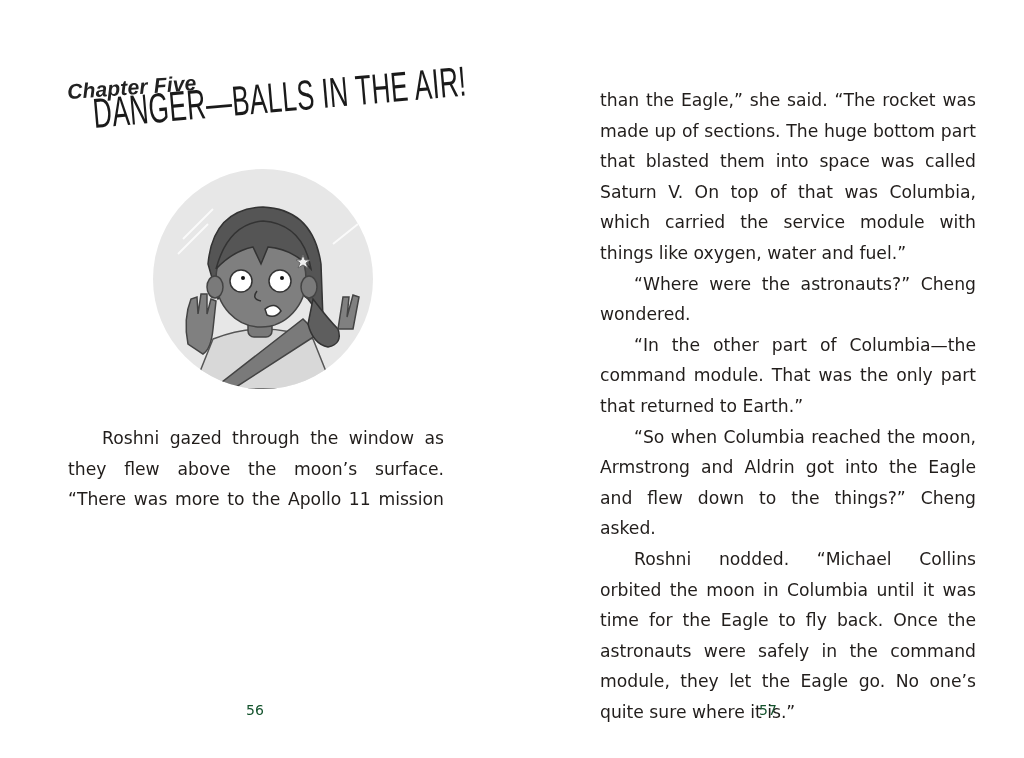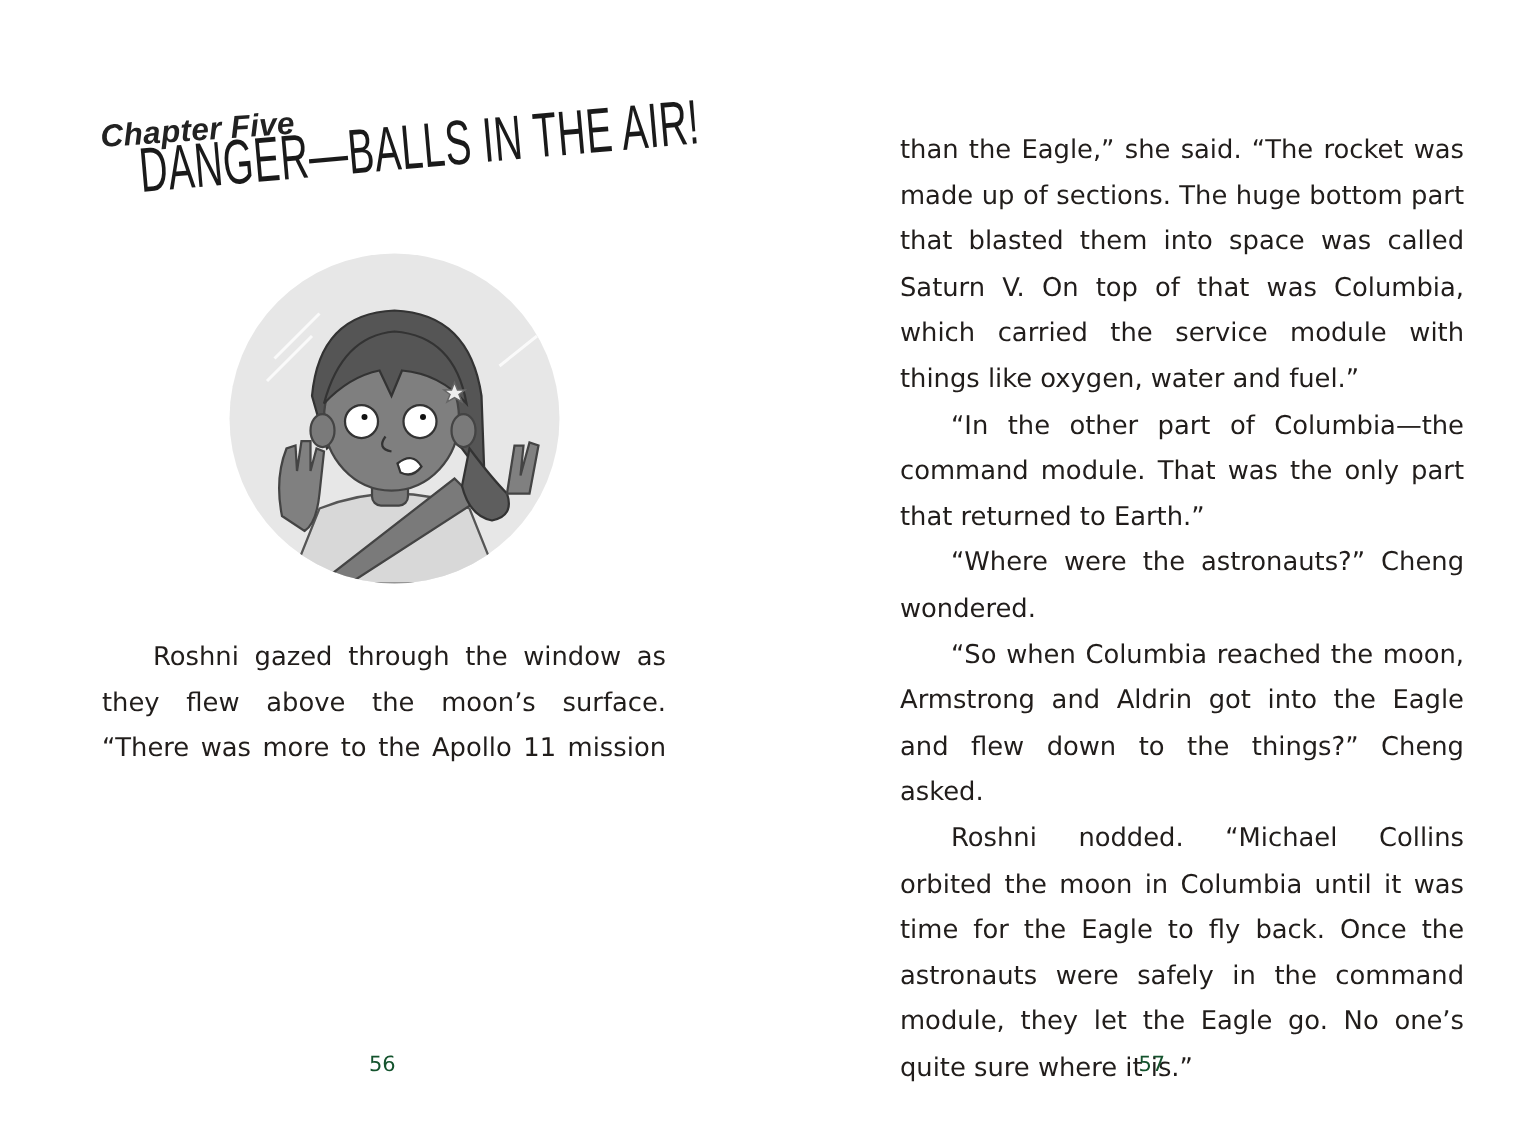--- a/index.html
+++ b/index.html
@@ -108,20 +108,20 @@
   <div class="text-block">
     <p class="last-justify">Roshni gazed through the window as they flew above the moon’s surface. “There was more to the Apollo 11 mission</p>
   </div>
 
   <div class="page-number">56</div>
 </div>
 
 <div class="page right">
   <div class="text-block">
     <p class="no-indent">than the Eagle,” she said. “The rocket was made up of sections. The huge bottom part that blasted them into space was called Saturn V. On top of that was Columbia, which carried the service module with things like oxygen, water and fuel.”</p>
+    <p>“Where were the astronauts?” Cheng wondered.</p>
     <p>“In the other part of Columbia—the command module. That was the only part that returned to Earth.”</p>
-    <p>“Where were the astronauts?” Cheng wondered.</p>
     <p>“So when Columbia reached the moon, Armstrong and Aldrin got into the Eagle and flew down to the things?” Cheng asked.</p>
     <p>Roshni nodded. “Michael Collins orbited the moon in Columbia until it was time for the Eagle to fly back. Once the astronauts were safely in the command module, they let the Eagle go. No one’s quite sure where it is.”</p>
   </div>
 
   <div class="page-number">57</div>
 </div>
 
 </body></html>

